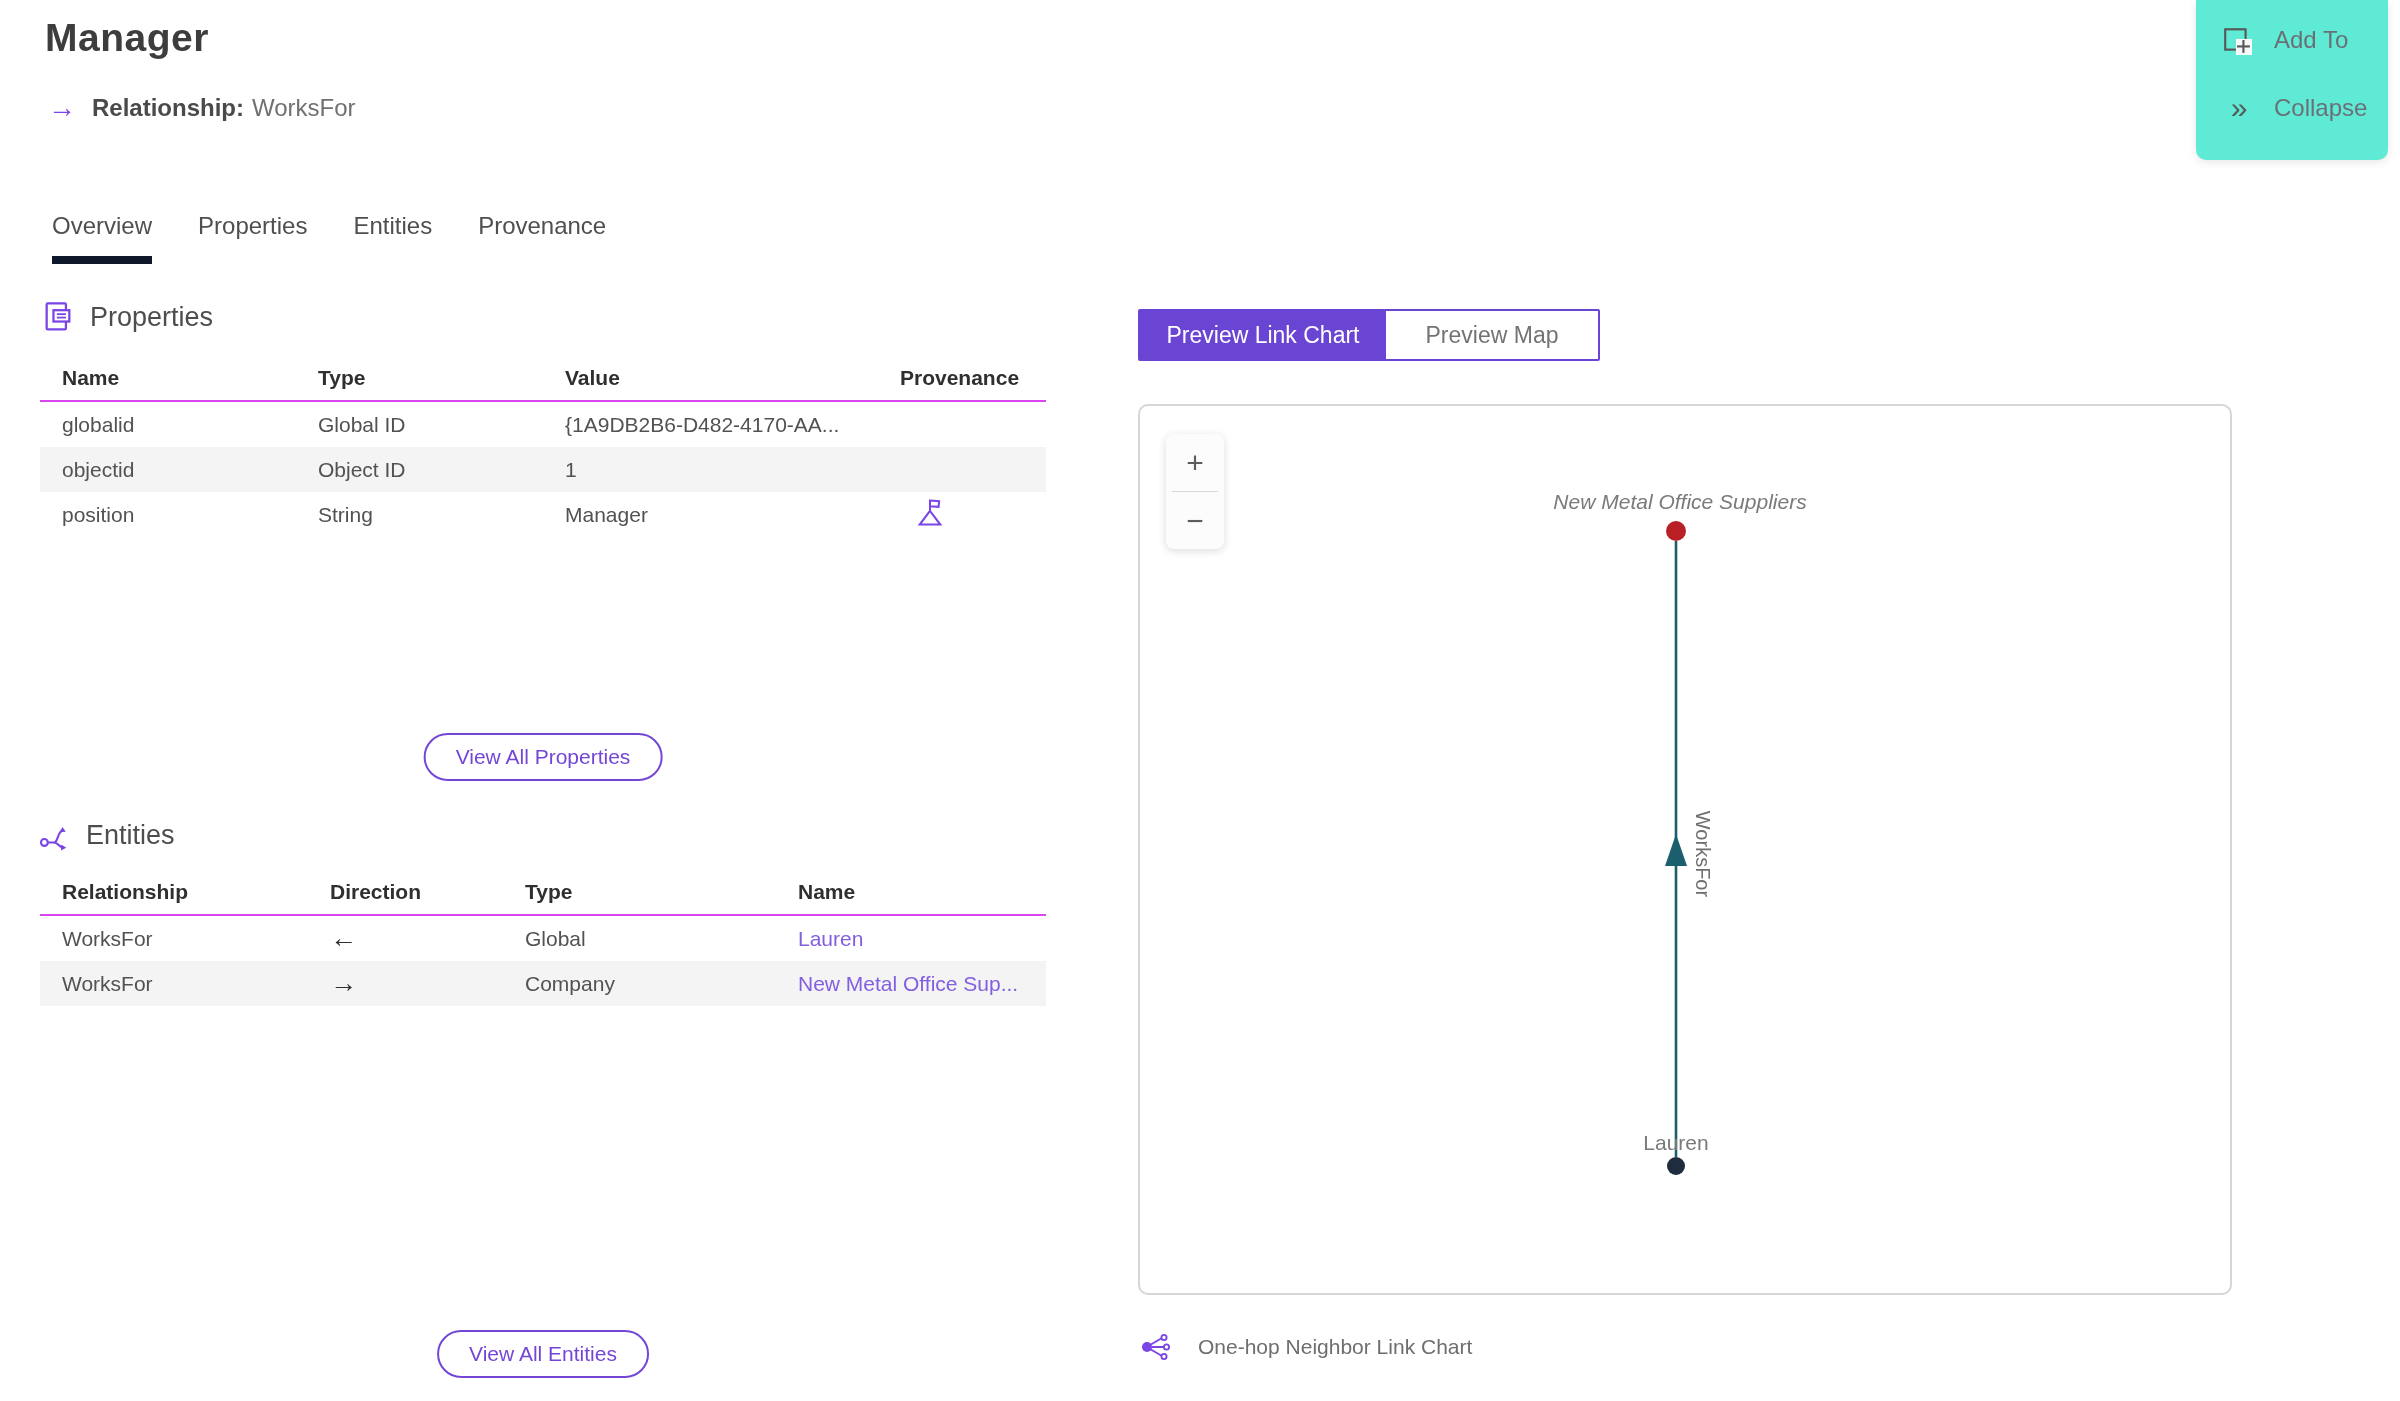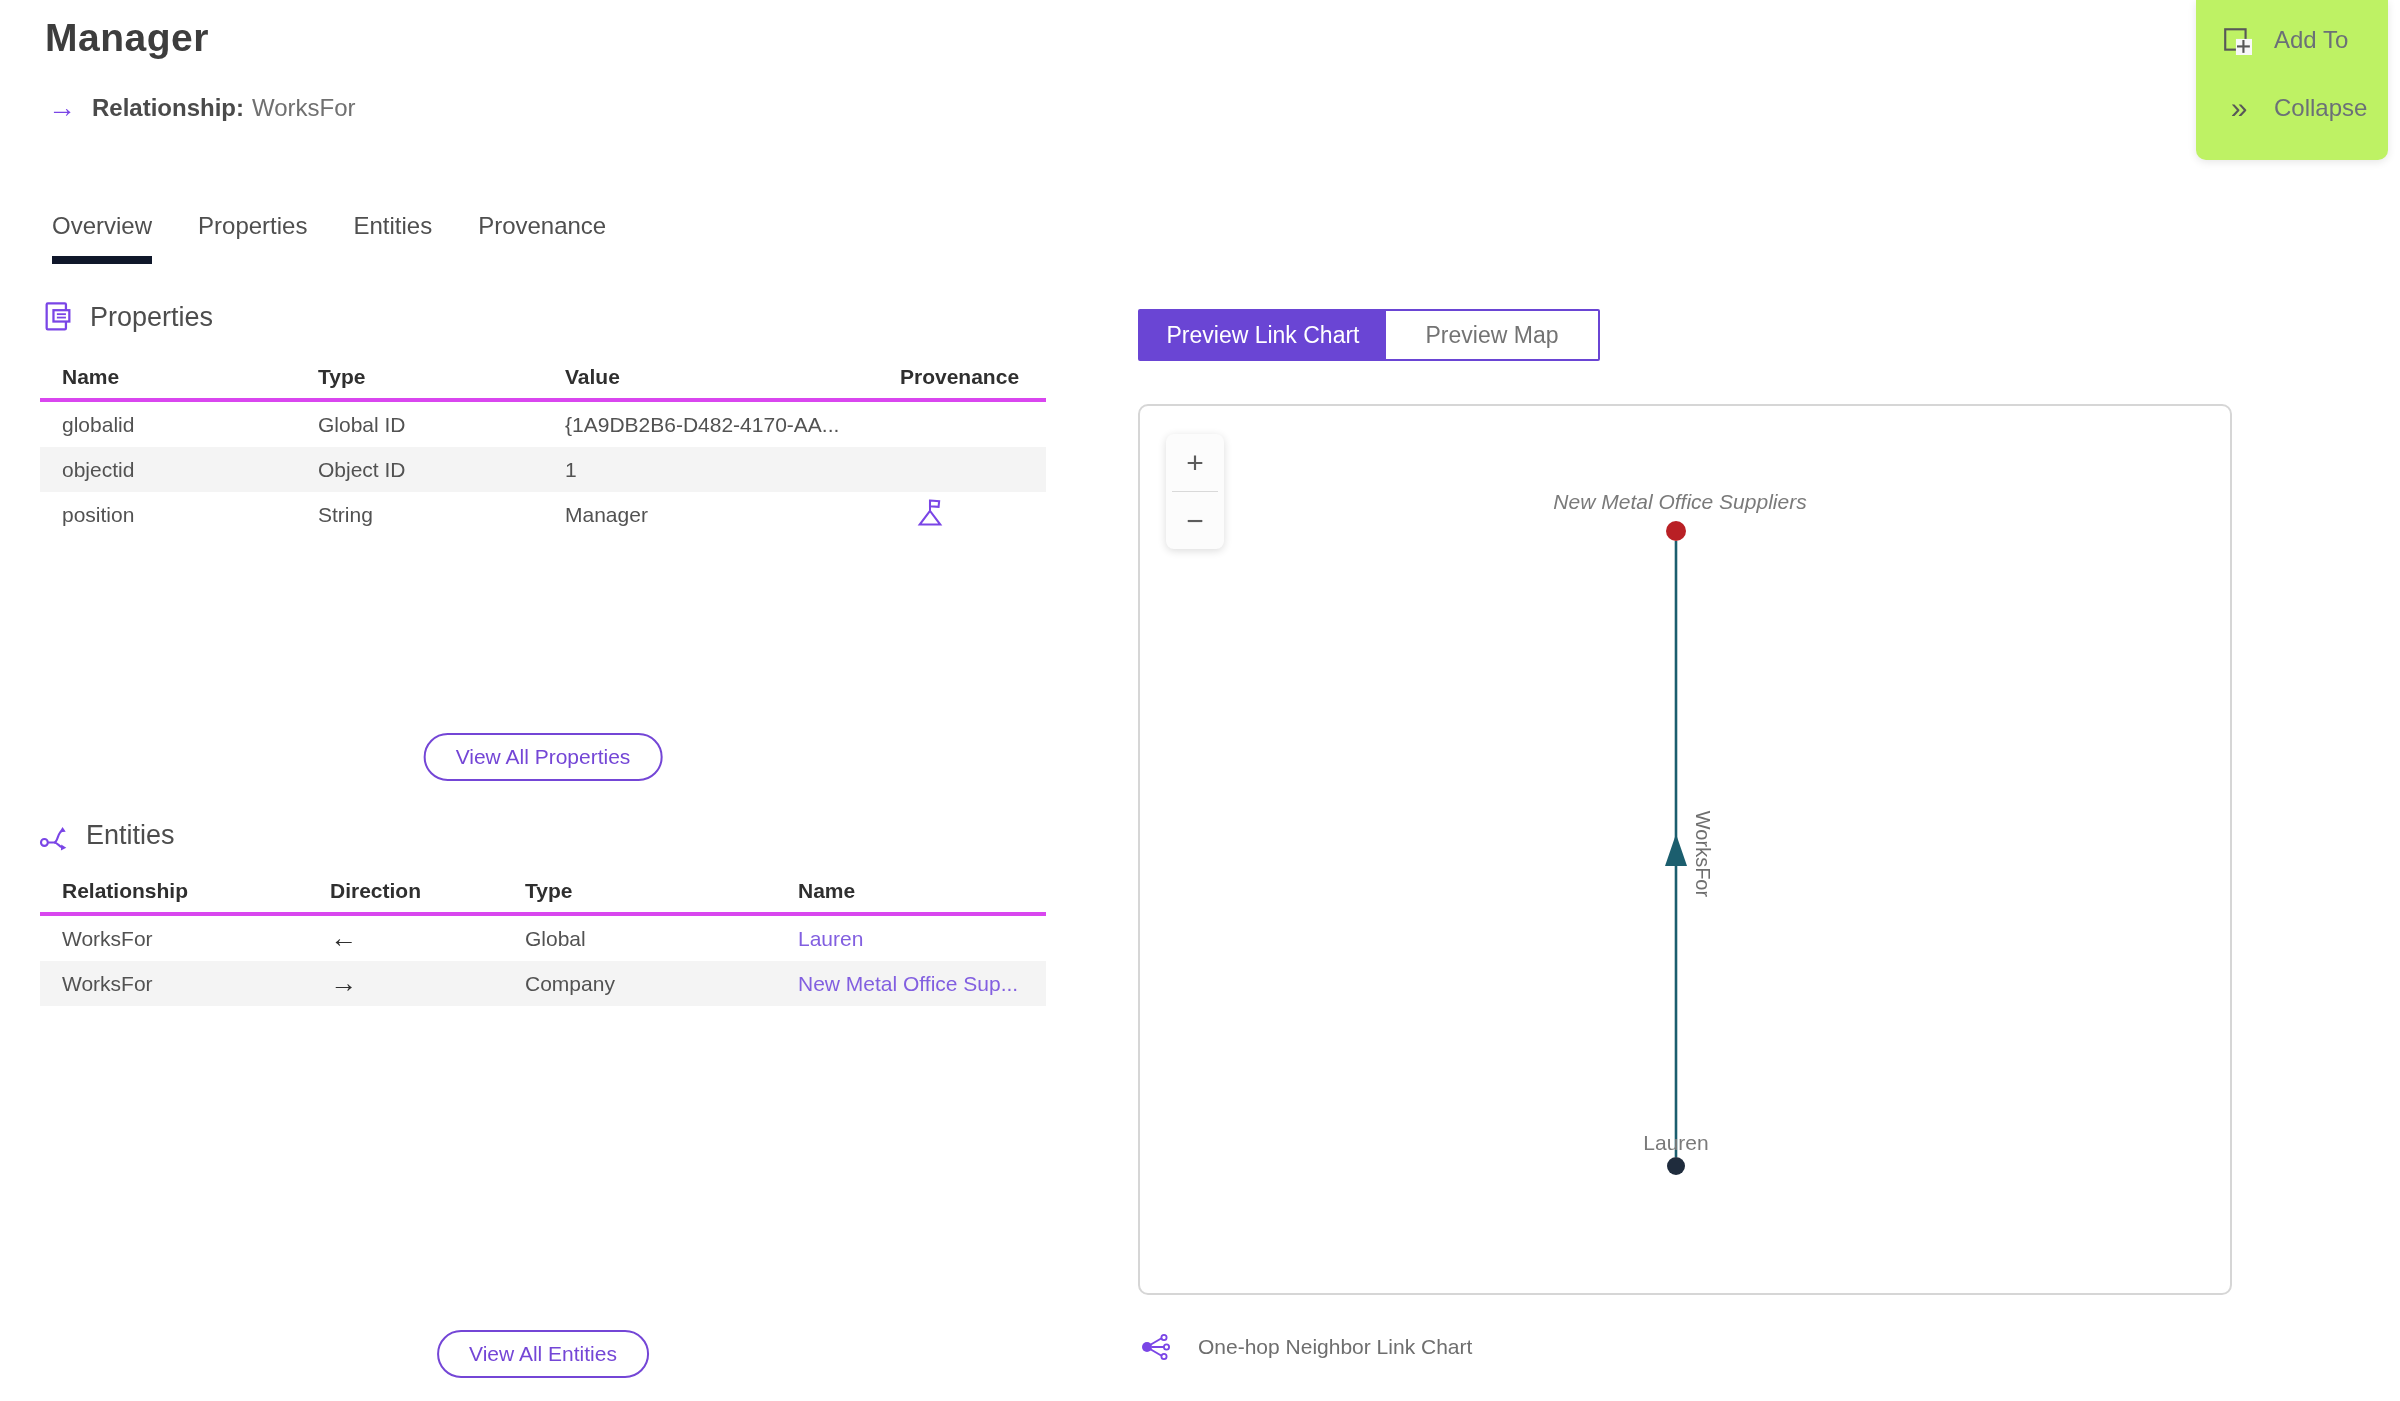--- a/index.html
+++ b/index.html
@@ -12,21 +12,21 @@
   
   .page-title { position:absolute; left:45px; top:16px; font-size:39px; font-weight:700; color:#3d3d3d; letter-spacing:0.5px; }
   .subtitle { position:absolute; left:48px; top:94px; display:flex; align-items:center; font-size:24px; }
   .subtitle .rel-arrow { color:#7a45e6; font-size:28px; margin-right:16px; line-height:1; }
   .subtitle .rel-label { font-weight:700; color:#4a4a4a; margin-right:8px; }
   .subtitle .rel-value { color:#707070; }
 
   
   .actions-card {
     position:absolute; left:2196px; top:0; width:192px; height:160px;
-    background:#bef264; border-radius:0 0 10px 10px;
+    background:#5eead4; border-radius:0 0 10px 10px;
     box-shadow:0 2px 8px rgba(0,0,0,0.10); padding:14px 0 0 26px;
   }
   .action-item { display:flex; align-items:center; height:52px; cursor:pointer; margin-bottom:16px; }
   .action-item .a-icon { width:30px; height:30px; margin-right:22px; display:flex; align-items:center; justify-content:center; }
   .action-item .a-label { font-size:24px; color:#6b7077; }
   .chevrons { font-size:30px; color:#585858; letter-spacing:-4px; line-height:1; }
 
   
   .tabs { position:absolute; left:52px; top:212px; display:flex; gap:46px; }
   .tab { font-size:24px; color:#4f4f4f; padding-bottom:16px; cursor:pointer; }
@@ -34,21 +34,21 @@
 
   
   .section-heading { position:absolute; display:flex; align-items:center; gap:16px; }
   .section-heading .s-icon { width:32px; height:34px; display:flex; align-items:center; }
   .section-heading .s-label { font-size:27px; color:#4d4d4d; }
   .heading-props { left:42px; top:300px; }
   .heading-entities { left:38px; top:818px; }
 
   
   .data-table { position:absolute; left:40px; width:1006px; font-size:21px; }
-  .t-header { display:flex; height:46px; align-items:center; border-bottom:4px solid #d946ef; font-weight:700; color:#2f2f2f; }
+  .t-header { display:flex; height:46px; align-items:center; border-bottom:2px solid #d946ef; font-weight:700; color:#2f2f2f; }
   .t-row { display:flex; height:45px; align-items:center; color:#525252; }
   .t-row.alt { background:#f4f4f4; }
   .cell { padding-left:22px; white-space:nowrap; overflow:hidden; }
   .props-table { top:356px; }
   .props-table .c1 { width:256px; } .props-table .c2 { width:247px; }
   .props-table .c3 { width:335px; } .props-table .c4 { flex:1; }
   .entities-table { top:870px; }
   .entities-table .c1 { width:268px; } .entities-table .c2 { width:195px; }
   .entities-table .c3 { width:273px; } .entities-table .c4 { flex:1; }
   .dir-arrow { font-size:27px; color:#2f2f2f; }

